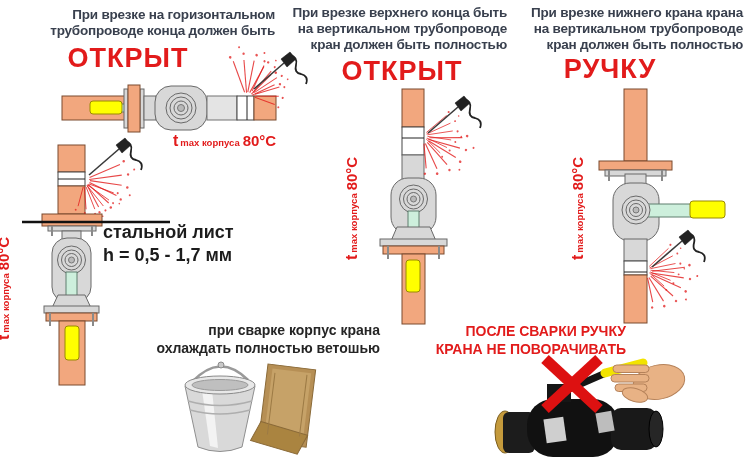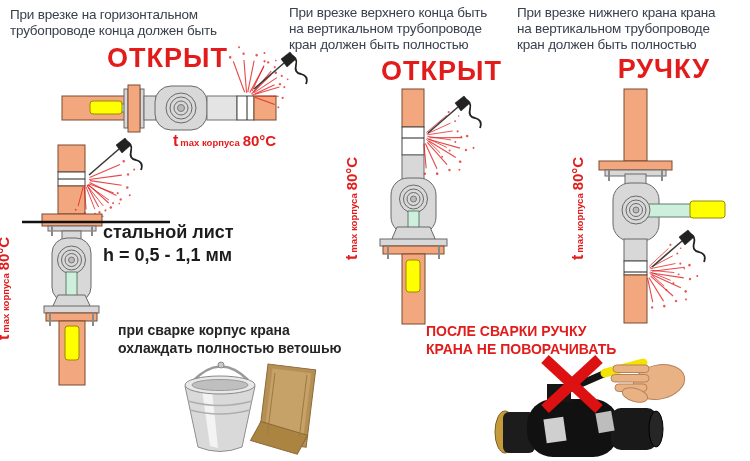--- a/index.html
+++ b/index.html
@@ -4,29 +4,29 @@
 <style>
   :root{
     --pipe:#F2A77E; --pipe-dark:#D98A5C; --valve-body:#D8D8D8; --stem-green:#CDEFDC;
     --handle-yellow:#FFFF00; --accent-red:#E21B1B; --header-text:#39404E; --note-text:#252525;
   }
   *{box-sizing:border-box;margin:0;padding:0}
   html,body{background:#fff}
   body{font-family:"Liberation Sans","DejaVu Sans",sans-serif;}
   .poster{position:relative;width:750px;height:461px;background:#fff;overflow:hidden}
   .abs{position:absolute}
-  .col-header{position:absolute;text-align:left;font-weight:normal;font-size:13.5px;line-height:1.2;color:var(--header-text,#39404E);letter-spacing:-0.2px}
-  .state-label{position:absolute;text-align:right;font-weight:bold;font-size:27px;color:var(--accent-red,#E21B1B);letter-spacing:1px}
+  .col-header{position:absolute;text-align:right;font-weight:bold;font-size:13.5px;line-height:1.2;color:var(--header-text,#39404E);letter-spacing:-0.2px}
+  .state-label{position:absolute;text-align:center;font-weight:bold;font-size:27px;color:var(--accent-red,#E21B1B);letter-spacing:1px}
   .tmax{position:absolute;display:flex;align-items:baseline;white-space:nowrap;color:var(--accent-red,#E21B1B);font-weight:bold}
   .tmax .t-sym{font-size:16px}
   .tmax .t-sub{font-size:9.5px;margin-left:2px;margin-right:3px}
   .tmax .t-val{font-size:15px}
   .tmax.rot{transform:rotate(-90deg);transform-origin:0 100%}
   .steel-label{position:absolute;font-size:18px;font-weight:bold;color:#1c1c1c;line-height:1.3}
-  .note{position:absolute;text-align:left;font-weight:bold;font-size:14px;line-height:1.32}
+  .note{position:absolute;text-align:right;font-weight:bold;font-size:14px;line-height:1.32}
   .note.dark{color:var(--note-text,#252525)}
   .note.red{color:var(--accent-red,#E21B1B)}
   svg{display:block;overflow:visible}
   .f-pipe{fill:var(--pipe,#F2A77E);stroke:#7a4a2e;stroke-width:1}
   .f-body{fill:var(--valve-body,#D8D8D8);stroke:#696969;stroke-width:1}
   .f-body2{fill:#E4E4E4;stroke:#737373;stroke-width:1}
   .f-stem{fill:var(--stem-green,#CDEFDC);stroke:#5f7f6f;stroke-width:1}
   .f-yellow{fill:var(--handle-yellow,#FFFF00);stroke:#9a8a00;stroke-width:1}
   .f-white{fill:#ffffff;stroke:#444;stroke-width:1}
   .ln{stroke:#222;stroke-width:1}
@@ -143,21 +143,21 @@
     <path class="f-body" d="M50,155 L77,155 L83,168 L44,168 z"></path>
     <rect class="f-body" x="36" y="166" width="55" height="7"></rect>
     <rect class="f-pipe" x="38" y="173" width="51" height="8"></rect>
     <line class="bolt" x1="42" y1="173" x2="42" y2="186"></line>
     <line class="bolt" x1="85" y1="173" x2="85" y2="186"></line>
     <rect class="f-pipe" x="51" y="181" width="26" height="64"></rect>
     <rect class="f-yellow" x="57" y="186" width="14" height="34" rx="3"></rect>
   </svg>
   <div class="steel-label" style="left:103px;top:221px">
     <div>стальной лист</div>
-    <div>h = 0,5 - 1,1 мм</div>
+    <div>h = 0,5 - 1,7 мм</div>
   </div>
   <div class="tmax rot" style="left:13px;top:322px">
     <span class="t-sym">t</span>
     <span class="t-sub">max корпуса</span>
     <span class="t-val">80°C</span>
   </div>
 
   <svg class="abs" style="left:340px;top:85px" width="172" height="240" viewBox="0 0 172 240">
     <rect class="f-pipe" x="62" y="4" width="22" height="38"></rect>
     <rect class="f-white" x="62" y="42" width="22" height="28"></rect>

